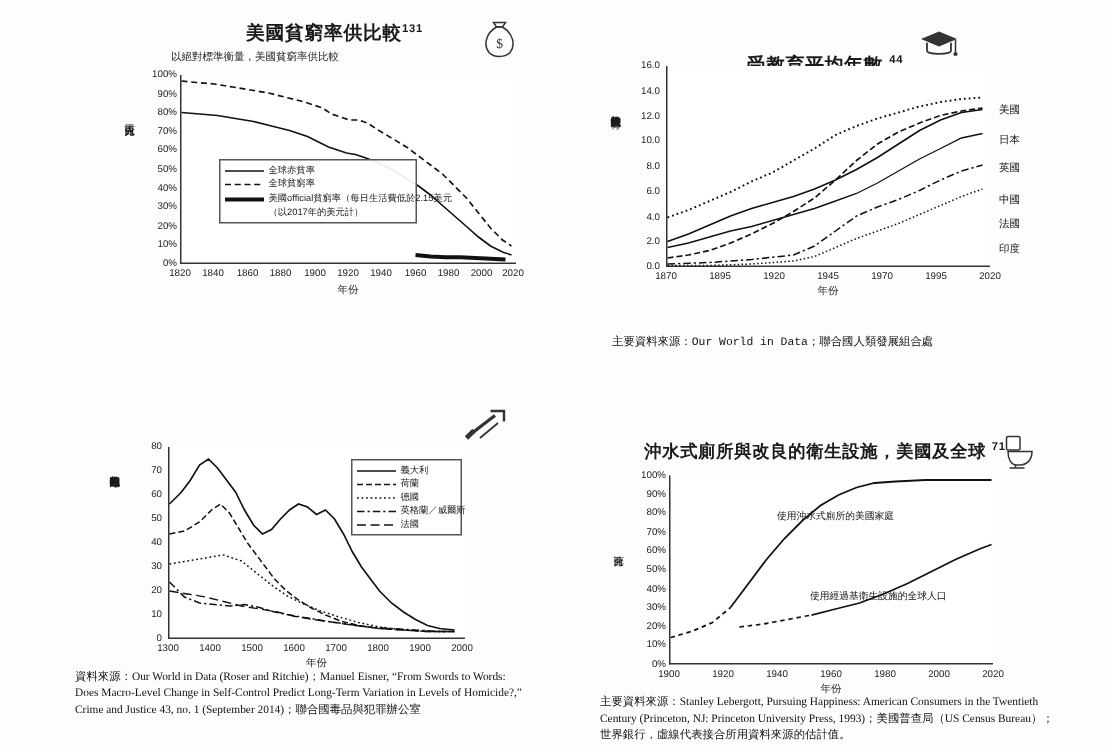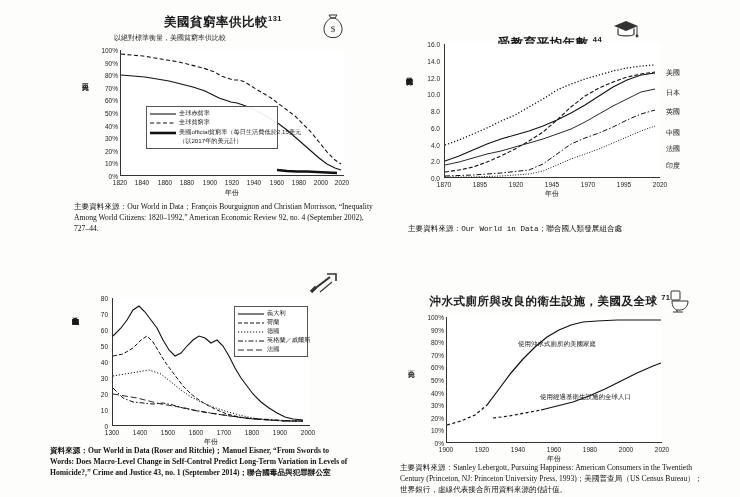--- a/index.html
+++ b/index.html
@@ -183,21 +183,20 @@
         <span class="legend-key">
           <svg width="26" height="7">
               <line x1="0" y1="4" x2="26" y2="4" stroke="#111" stroke-width="2.6"></line>
             </svg>
         </span>
         <span class="legend-label">美國official貧窮率（每日生活費低於2.15美元</span>
       </div>
       <div style="padding-left:29px; font-size:6.2px;">（以2017年的美元計）</div>
     </div>
 
-    <div class="src" style="left:-4px; top:196px; width:300px;">主要資料來源：Our World in Data；François Bourguignon and Christian Morrisson, “Inequality Among World Citizens: 1820–1992,” American Economic Review 92, no. 4 (September 2002), 727–44.</div>
   </div>
 
   <div class="panel" style="left:400px; top:6px; width:300px; height:190px;">
     <div class="fig-title" style="left:0; top:29px; width:300px; position:absolute;">
       <span>受教育平均年數</span> <span class="note">44</span>
     </div>
 
     <div class="icon-deco" style="left:212px; top:12px;">
       <svg width="28" height="22" viewBox="0 0 28 22">
         <path d="M2 8 L14 3 L26 8 L14 13 Z" fill="#333"></path>
@@ -347,21 +346,21 @@
       <div class="legend-row">
         <span class="legend-key">
             <svg width="26" height="7">
               <line x1="0" y1="4" x2="26" y2="4" stroke="#111" stroke-width="0.9" stroke-dasharray="6,3"></line>
             </svg>
           </span>
         <span class="legend-label">法國</span>
       </div>
     </div>
 
-    <div class="src" style="left:-14px; top:180px; width:302px;font-weight:bold;">資料來源：Our World in Data (Roser and Ritchie)；Manuel Eisner, “From Swords to Words: Does Macro-Level Change in Self-Control Predict Long-Term Variation in Levels of Homicide?,” Crime and Justice 43, no. 1 (September 2014)；聯合國毒品與犯罪辦公室</div>
+    <div class="src" style="left:-14px; top:180px; width:302px;">資料來源：Our World in Data (Roser and Ritchie)；Manuel Eisner, “From Swords to Words: Does Macro-Level Change in Self-Control Predict Long-Term Variation in Levels of Homicide?,” Crime and Justice 43, no. 1 (September 2014)；聯合國毒品與犯罪辦公室</div>
   </div>
 
   <div class="panel" style="left:400px; top:283px; width:310px; height:190px;">
     <div class="fig-title" style="left:0; top:10px; width:300px; position:absolute; font-size:11.5px;">
       <span>沖水式廁所與改良的衛生設施，美國及全球</span> <span class="note">71</span>
     </div>
 
     <div class="icon-deco" style="left:268px; top:6px;">
       <svg width="26" height="24" viewBox="0 0 26 24">
         <rect x="3" y="2" width="9" height="9" rx="1" fill="none" stroke="#333" stroke-width="1"></rect>

